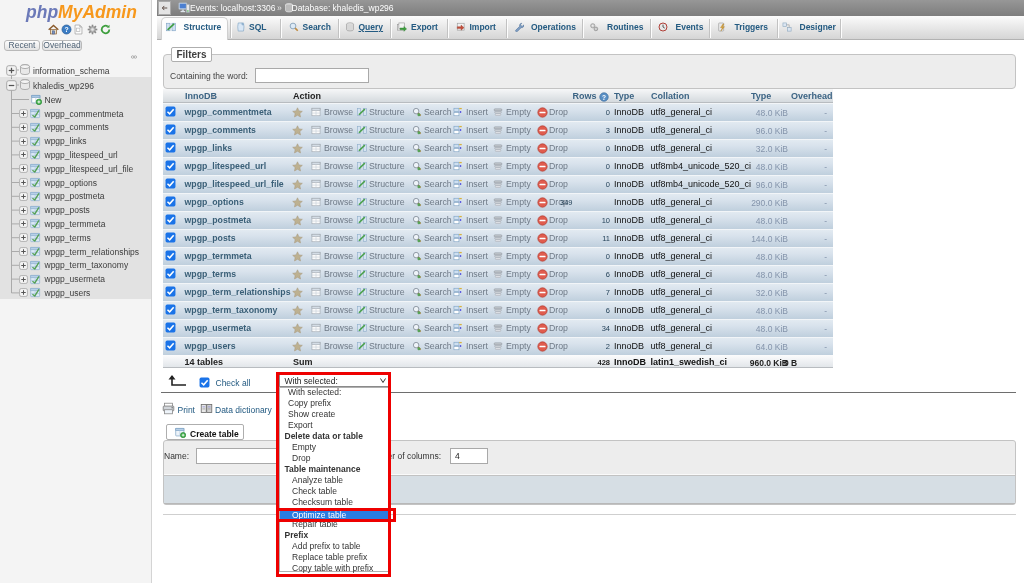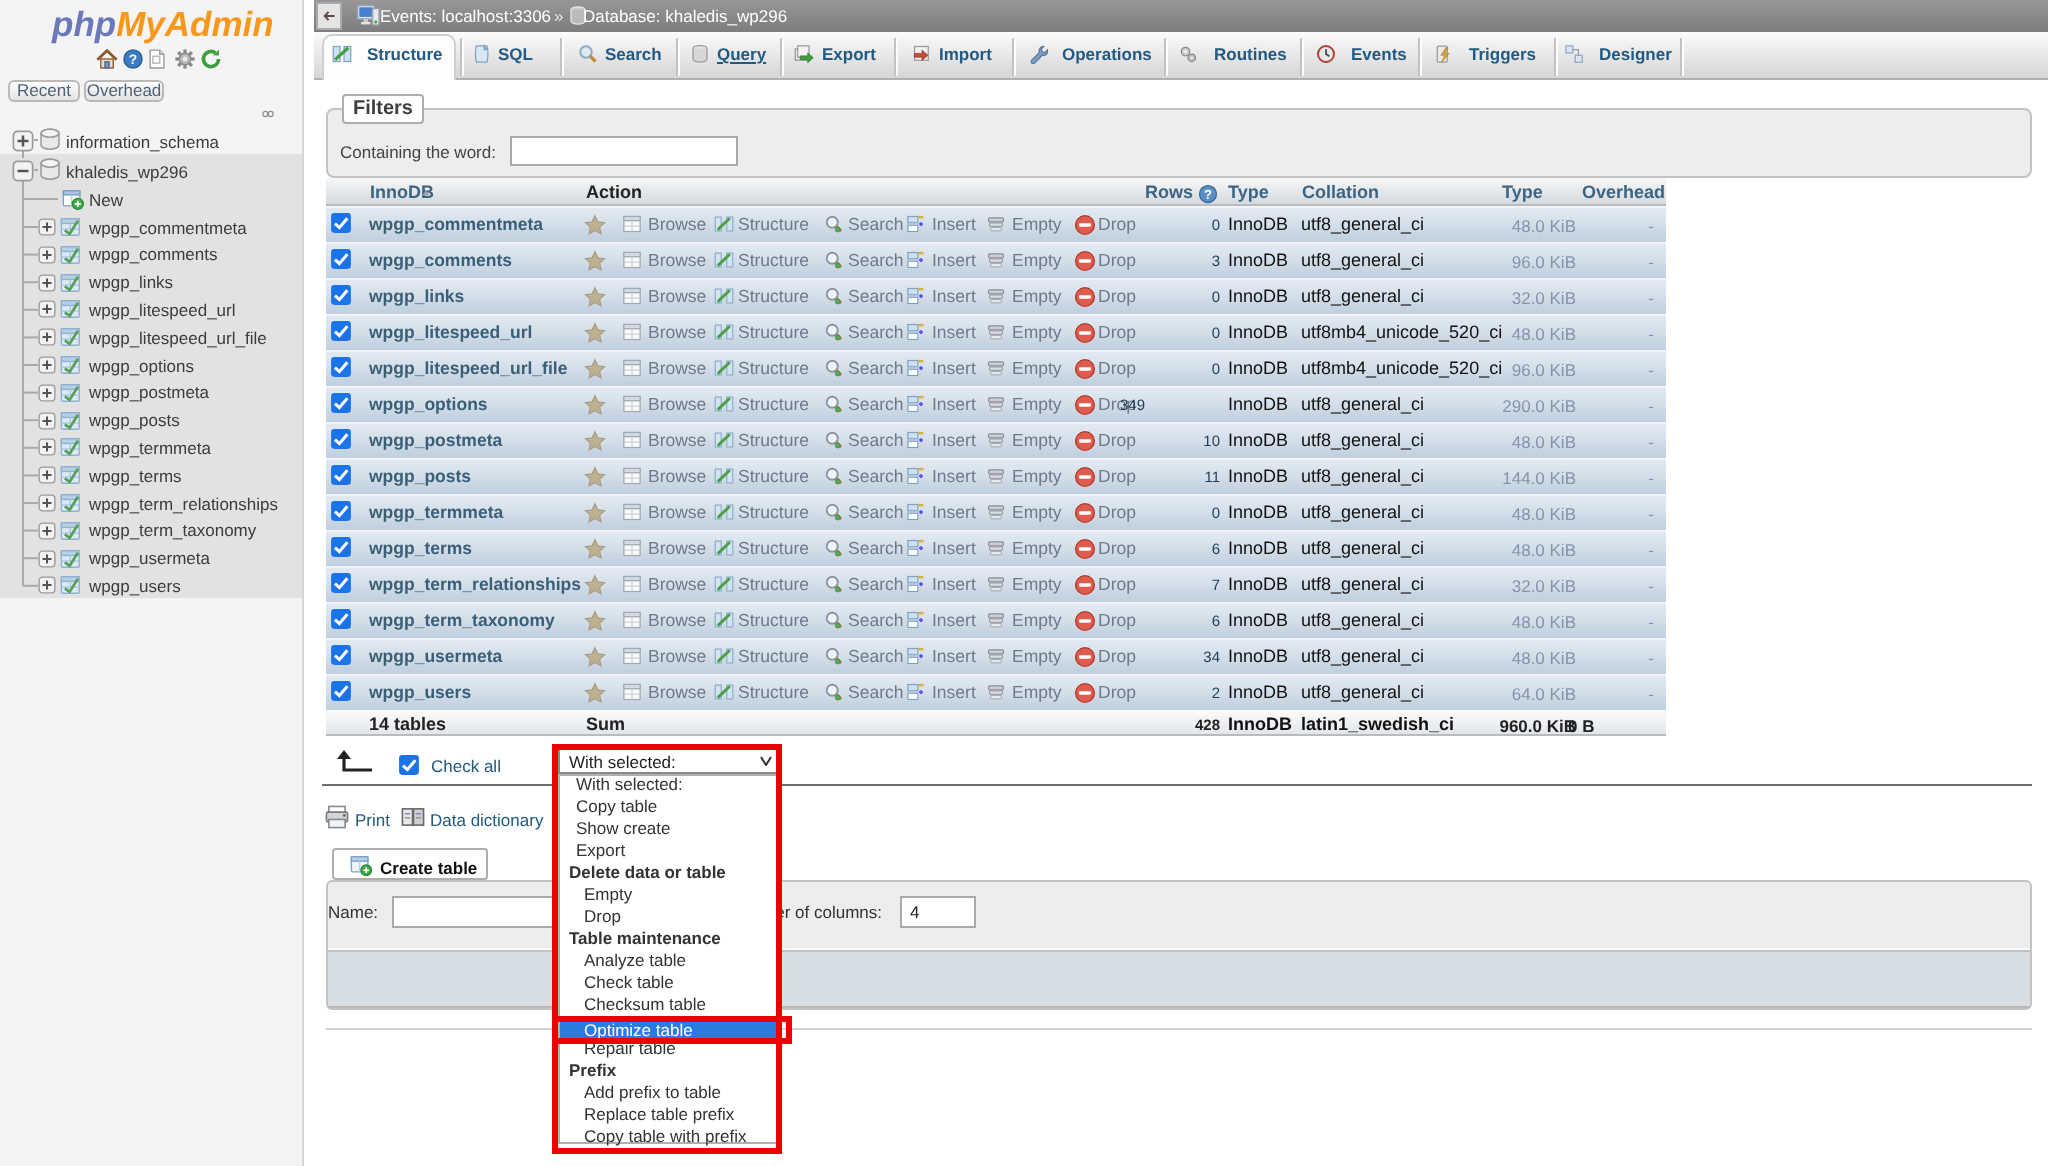--- a/index.html
+++ b/index.html
@@ -1170,21 +1170,21 @@
 <div style="left:164px;top:474px;width:851px;height:1px;background:#fafafa"></div>
 <div style="left:164px;top:475px;width:851px;height:29px;background:#d6dee4;border-top:1px solid #c2c2c2;border-bottom:1px solid #b8b8b8"></div>
 <div style="left:163px;top:514px;width:853px;height:1px;background:#cfcfcf"></div>
 <div style="left:279px;top:374px;width:112px;height:13px;background:#fff;border:1px solid #8a8a8a"></div>
 <div style="position:absolute;left:284.5px;top:376.5px;font-size:8.5px;color:#222;font-weight:normal;white-space:nowrap;line-height:1;">With selected:</div>
 <svg style="position:absolute;left:379px;top:378px" width="8" height="5" viewBox="0 0 12 10">
     <path d="M1 1 L6 9 L11 1" fill="none" stroke="#333" stroke-width="2"></path>
   </svg>
 <div style="left:279px;top:387px;width:110px;height:185px;background:#fff;border:1px solid #b0b0b0"></div>
 <div style="position:absolute;left:288px;top:387.8px;font-size:8.5px;color:#333;font-weight:normal;white-space:nowrap;line-height:1;">With selected:</div>
-<div style="position:absolute;left:288px;top:398.8px;font-size:8.5px;color:#333;font-weight:normal;white-space:nowrap;line-height:1;">Copy table</div>
+<div style="position:absolute;left:288px;top:398.8px;font-size:8.5px;color:#333;font-weight:normal;white-space:nowrap;line-height:1;">Copy prefix</div>
 <div style="position:absolute;left:288px;top:409.9px;font-size:8.5px;color:#333;font-weight:normal;white-space:nowrap;line-height:1;">Show create</div>
 <div style="position:absolute;left:288px;top:420.9px;font-size:8.5px;color:#333;font-weight:normal;white-space:nowrap;line-height:1;">Export</div>
 <div style="position:absolute;left:284.5px;top:431.9px;font-size:8.5px;color:#333;font-weight:bold;white-space:nowrap;line-height:1;">Delete data or table</div>
 <div style="position:absolute;left:292px;top:442.9px;font-size:8.5px;color:#333;font-weight:normal;white-space:nowrap;line-height:1;">Empty</div>
 <div style="position:absolute;left:292px;top:454.0px;font-size:8.5px;color:#333;font-weight:normal;white-space:nowrap;line-height:1;">Drop</div>
 <div style="position:absolute;left:284.5px;top:465.0px;font-size:8.5px;color:#333;font-weight:bold;white-space:nowrap;line-height:1;">Table maintenance</div>
 <div style="position:absolute;left:292px;top:476.0px;font-size:8.5px;color:#333;font-weight:normal;white-space:nowrap;line-height:1;">Analyze table</div>
 <div style="position:absolute;left:292px;top:487.1px;font-size:8.5px;color:#333;font-weight:normal;white-space:nowrap;line-height:1;">Check table</div>
 <div style="position:absolute;left:292px;top:498.1px;font-size:8.5px;color:#333;font-weight:normal;white-space:nowrap;line-height:1;">Checksum table</div>
 <div style="left:280px;top:510.5px;width:108.5px;height:10.5px;background:#2b7ce0"></div>

